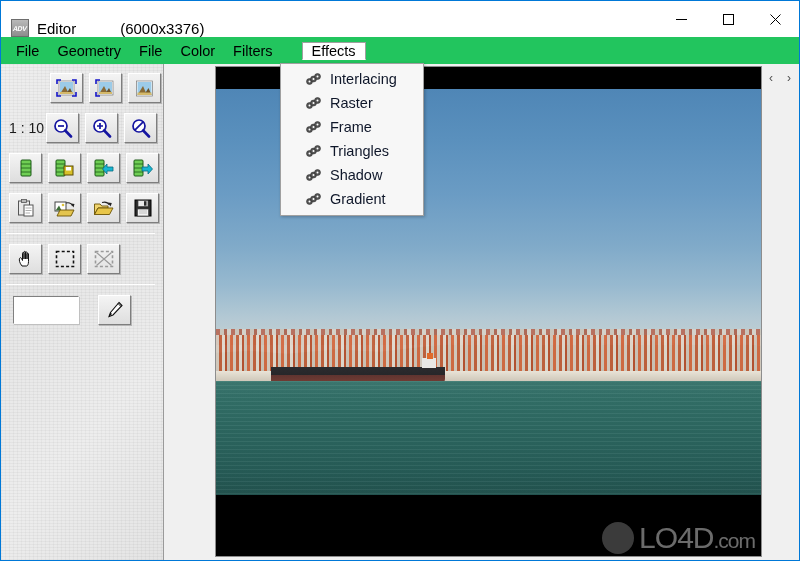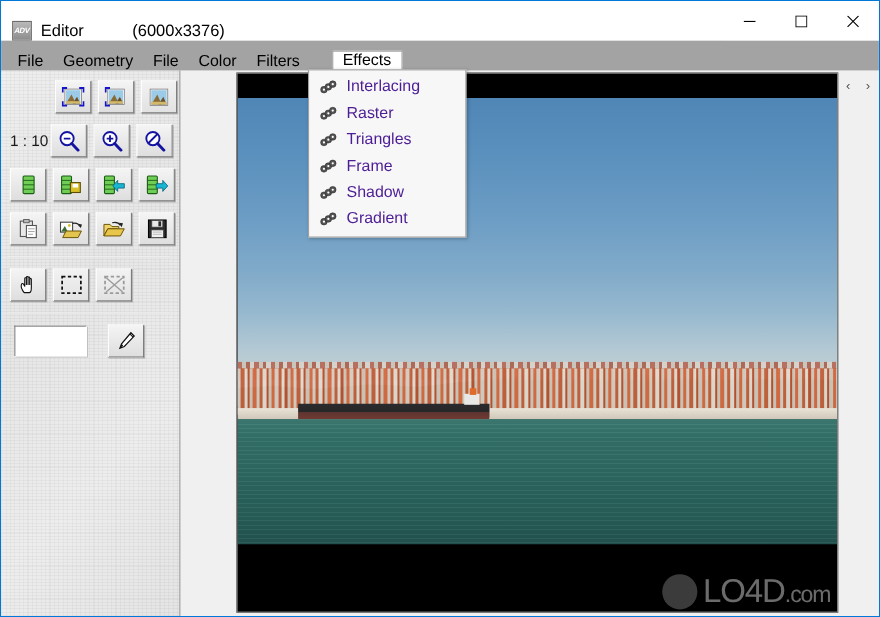--- a/index.html
+++ b/index.html
@@ -52,23 +52,23 @@
   }
   .winbtn {
     width: 47px; height: 36px;
     display: flex; align-items: center; justify-content: center;
     background: #ffffff;
   }
   .winbtn svg { display: block; }
   
   .menubar {
     height: 27px;
-    background: #a3a3a3;
+    background: #22c55e;
     display: flex;
-    align-items: flex-end;
+    align-items: center;
     padding-left: 6px;
     position: relative;
     z-index: 30;
   }
   .menu-item {
     display: flex; align-items: center;
     padding: 0 9px;
     font-size: 14.5px;
     color: #000000;
     white-space: nowrap;
@@ -88,23 +88,23 @@
     width: 144px;
     background: #f7f7f7;
     border: 1px solid #a0a0a0;
     padding: 3px 0 4px 0;
     z-index: 35;
     box-shadow: 1px 1px 3px rgba(0,0,0,0.25);
   }
   .dd-item {
     height: 24px;
     display: flex; align-items: center;
-    padding-left: 8px;
+    padding-left: 23px;
     font-size: 14.5px;
-    color: #4c1d95;
+    color: #0f172a;
     white-space: nowrap;
   }
   .dd-icon {
     width: 18px; height: 16px;
     margin-right: 8px;
     flex: none;
     position: relative;
   }
   
   .body {
@@ -392,38 +392,38 @@
               <circle cx="9.5" cy="8" r="3"></circle>
               <circle cx="13.5" cy="5.5" r="3"></circle>
           </g>
           <g fill="#fff">
               <circle cx="5.5" cy="10.5" r="1"></circle>
               <circle cx="9.5" cy="8" r="1"></circle>
               <circle cx="13.5" cy="5.5" r="1"></circle>
             </g>
         </svg>
       </span>
-      <span>Triangles</span>
+      <span>Frame</span>
     </div>
     <div class="dd-item">
       <span class="dd-icon">
         <svg width="18" height="16" viewBox="0 0 18 16">
           <g fill="#555" stroke="#222" stroke-width="0.5">
             <circle cx="5.5" cy="10.5" r="3"></circle>
               <circle cx="9.5" cy="8" r="3"></circle>
               <circle cx="13.5" cy="5.5" r="3"></circle>
           </g>
           <g fill="#fff">
               <circle cx="5.5" cy="10.5" r="1"></circle>
               <circle cx="9.5" cy="8" r="1"></circle>
               <circle cx="13.5" cy="5.5" r="1"></circle>
             </g>
         </svg>
       </span>
-      <span>Frame</span>
+      <span>Triangles</span>
     </div>
     <div class="dd-item">
       <span class="dd-icon">
         <svg width="18" height="16" viewBox="0 0 18 16">
           <g fill="#555" stroke="#222" stroke-width="0.5">
             <circle cx="5.5" cy="10.5" r="3"></circle>
               <circle cx="9.5" cy="8" r="3"></circle>
               <circle cx="13.5" cy="5.5" r="3"></circle>
           </g>
           <g fill="#fff">

